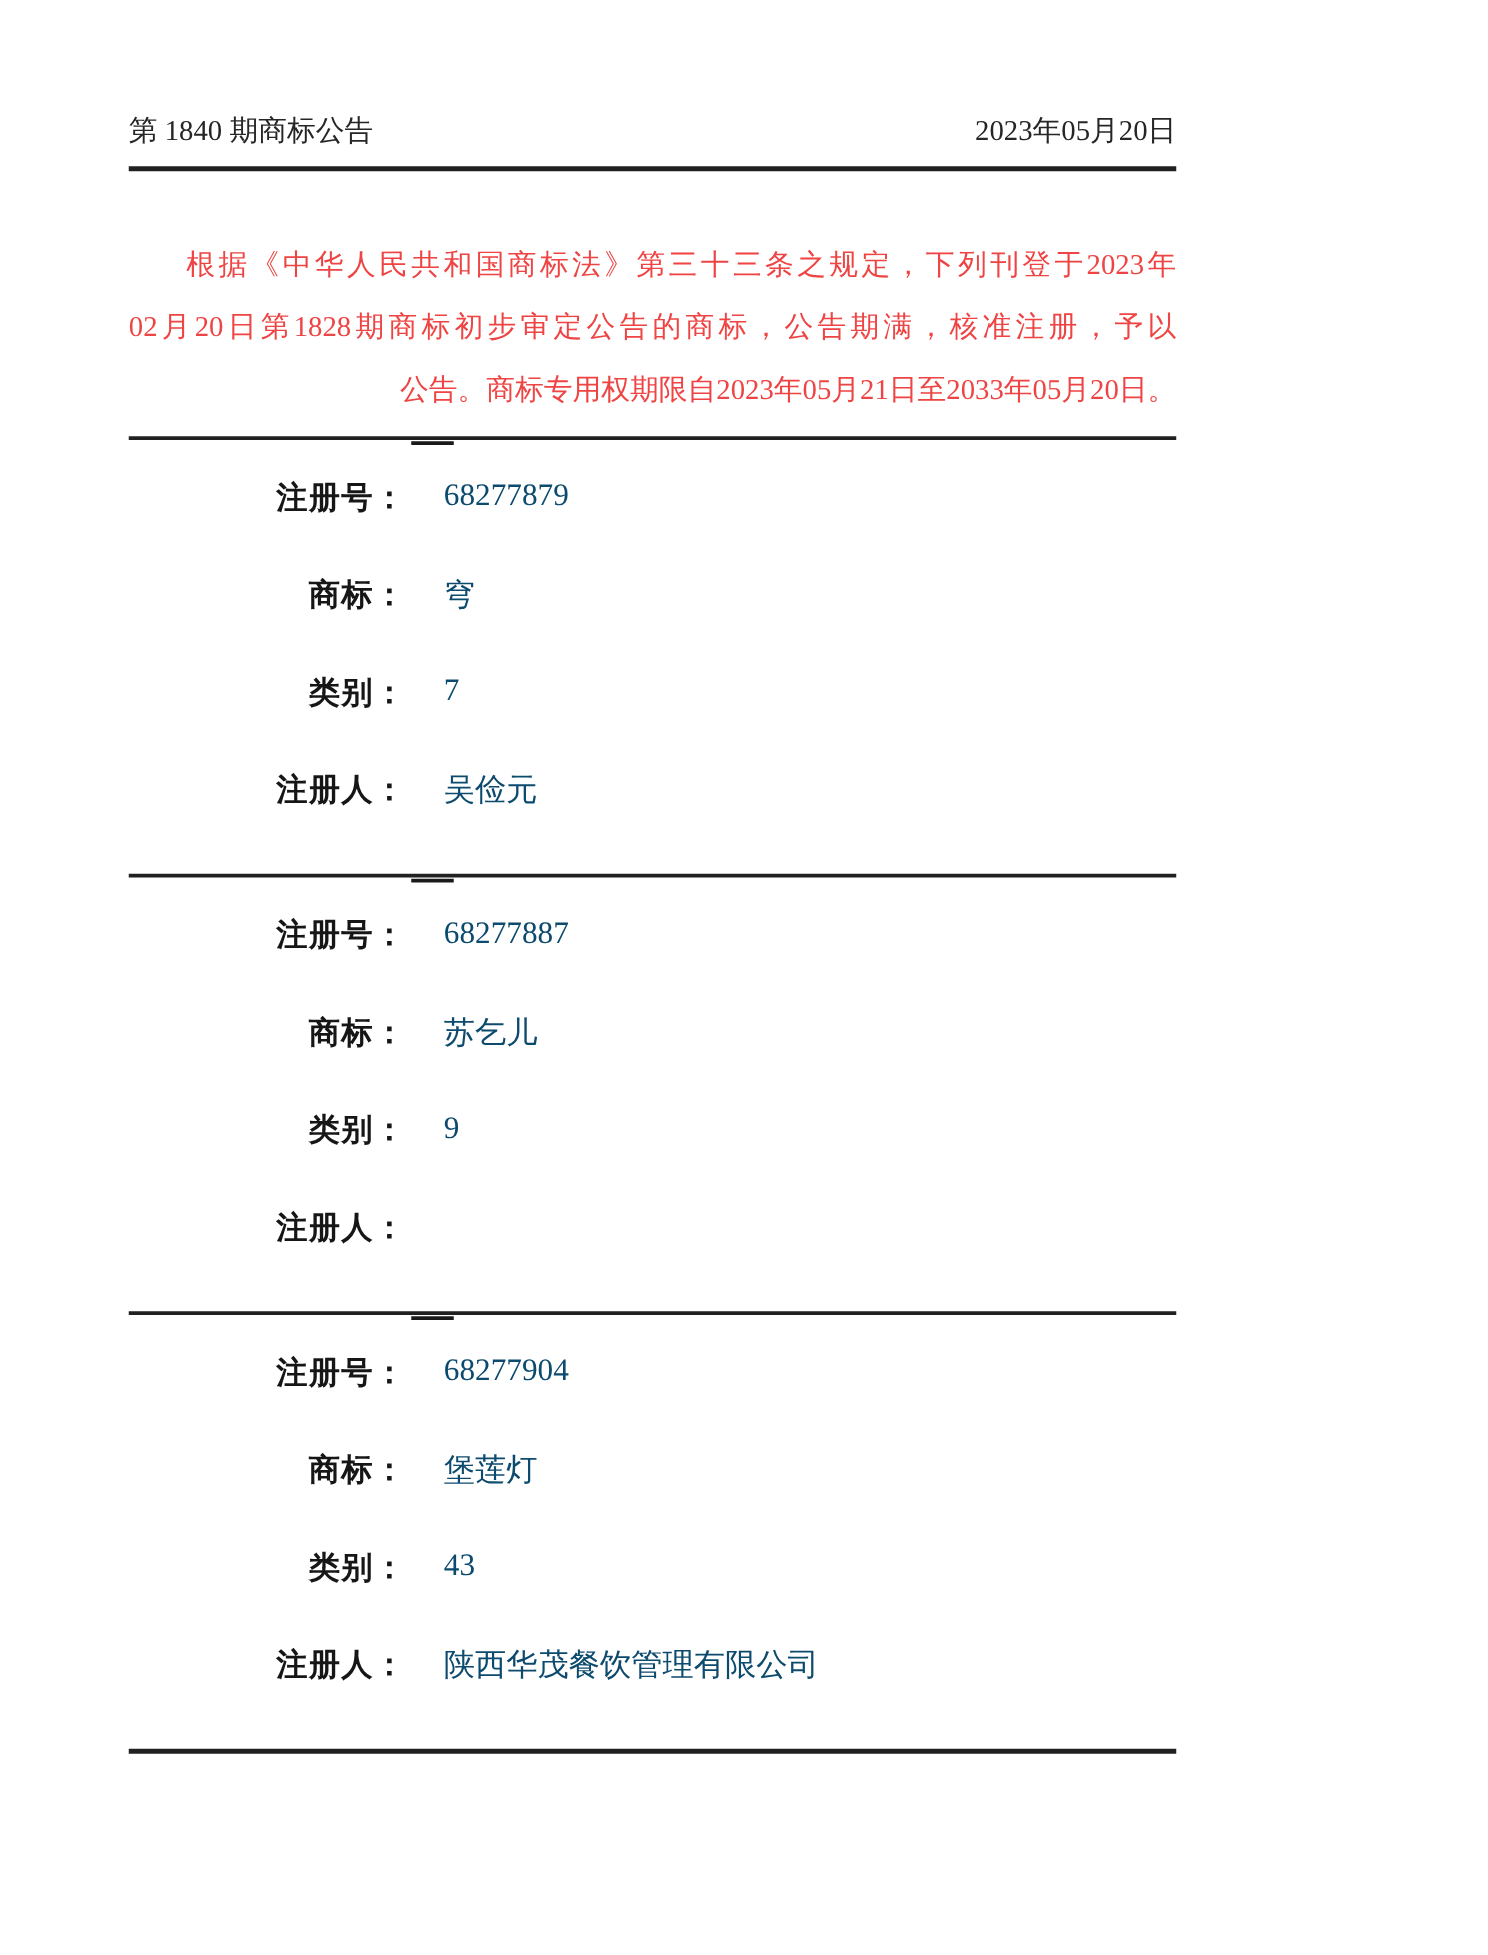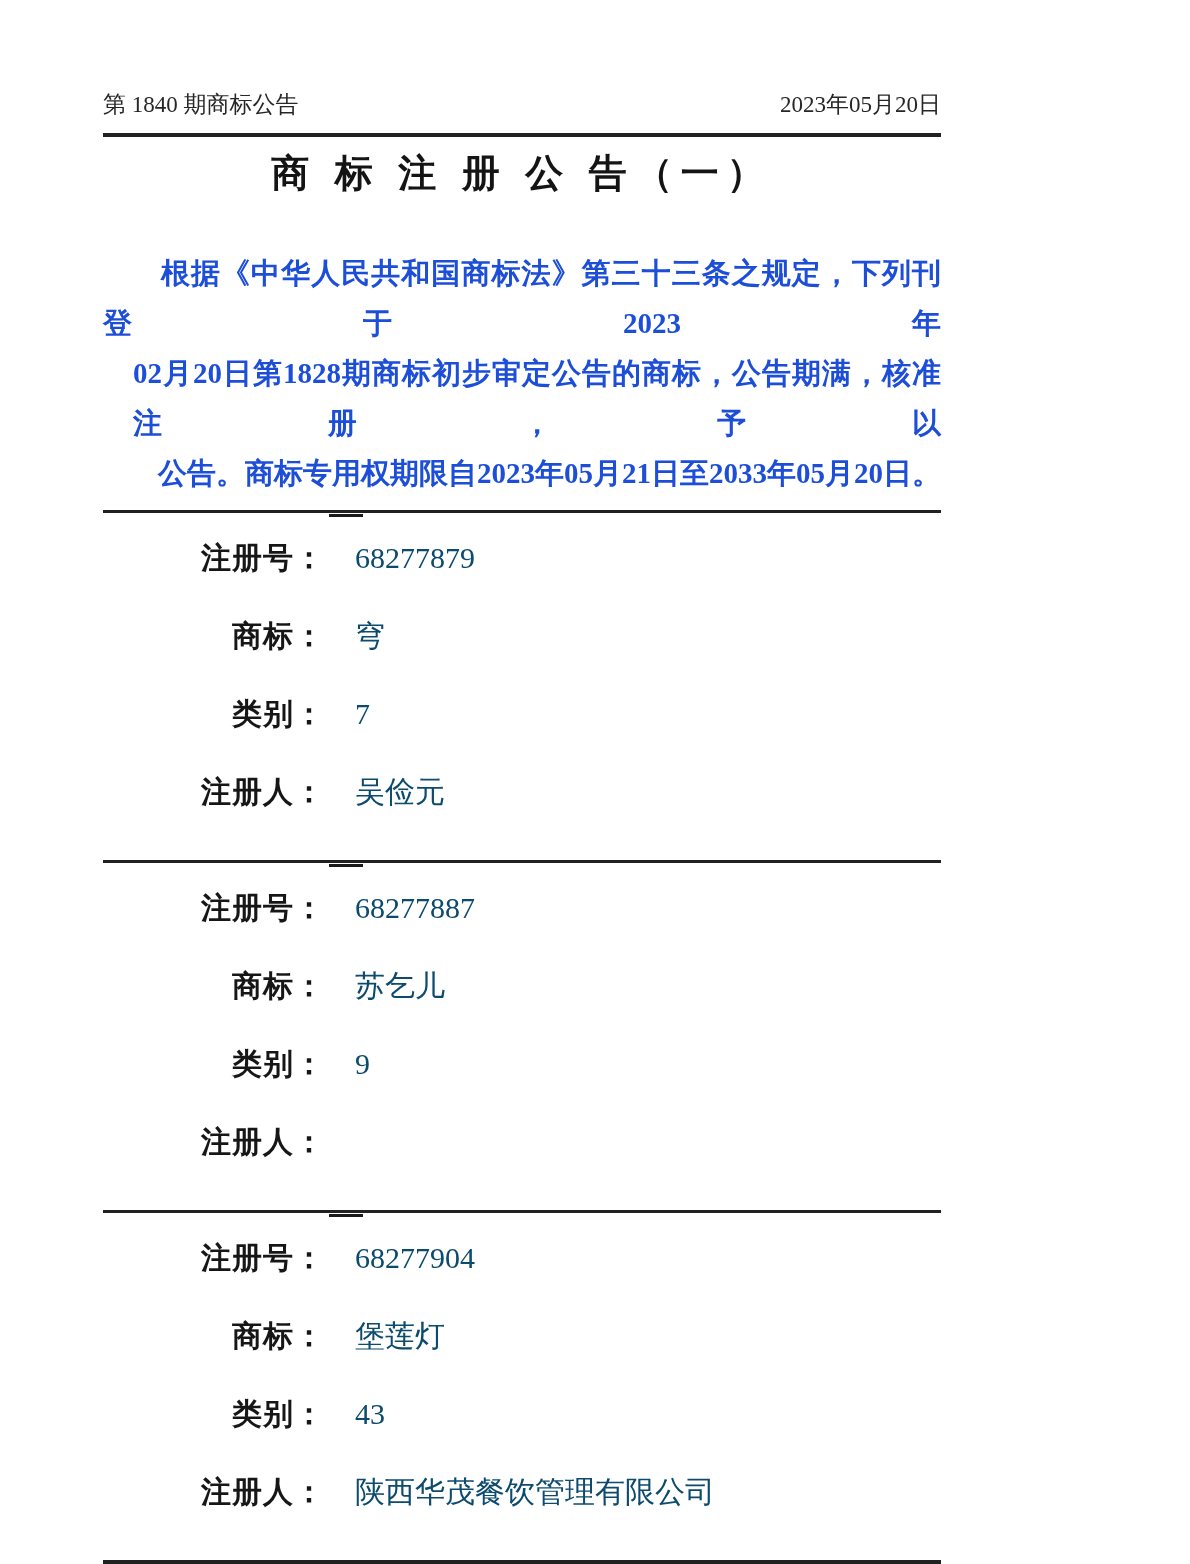--- a/index.html
+++ b/index.html
@@ -48,34 +48,33 @@
     line-height: 50px;
     font-weight: 700;
     letter-spacing: 8px;
     color: #141414;
     white-space: nowrap;
   }
 
   
   .intro {
     margin-top: 50px;
-    font-size: 29px;
+    font-size: 23px;
     line-height: 50px;
-    font-weight: 700;
-    color: #1d4ed8;
+    font-weight: 400;
+    color: #ef4444;
   }
   .intro .line-1 {
     text-indent: 2em;
     text-align: justify;
     text-align-last: justify;
   }
   .intro .line-2 {
     text-align: justify;
     text-align-last: justify;
-    margin-left: 30px;
   }
   .intro .line-3 {
     text-align: right;
   }
 
   
   .records {
     margin-top: 12px;
     border-bottom: 4px solid #212121;
   }
@@ -91,21 +90,21 @@
     left: 226px;
     top: 1px;
     width: 34px;
     height: 3px;
     background: #1a1a1a;
   }
   .row {
     height: 78px;
     display: flex;
     align-items: center;
-    font-size: 30px;
+    font-size: 25px;
   }
   .row .label {
     width: 222px;
     text-align: right;
     font-weight: 700;
     letter-spacing: 1px;
     color: #161616;
     flex: 0 0 auto;
   }
   .row .value {
@@ -118,21 +117,20 @@
 
 <div class="page">
   <div class="content">
 
     <div class="header-row">
       <span>第 1840 期商标公告</span>
       <span>2023年05月20日</span>
     </div>
     <div class="header-rule"></div>
 
-    <h1 class="doc-title">商 标 注 册 公 告（一）</h1>
 
     <div class="intro">
       <div class="line-1">根据《中华人民共和国商标法》第三十三条之规定，下列刊登于2023年</div>
       <div class="line-2">02月20日第1828期商标初步审定公告的商标，公告期满，核准注册，予以</div>
       <div class="line-3">公告。商标专用权期限自2023年05月21日至2033年05月20日。</div>
     </div>
 
     <div class="records">
 
       <section class="record">

